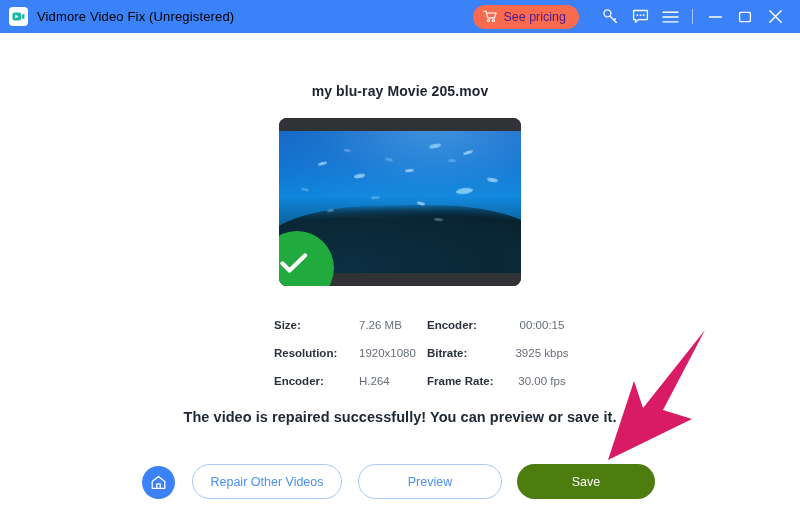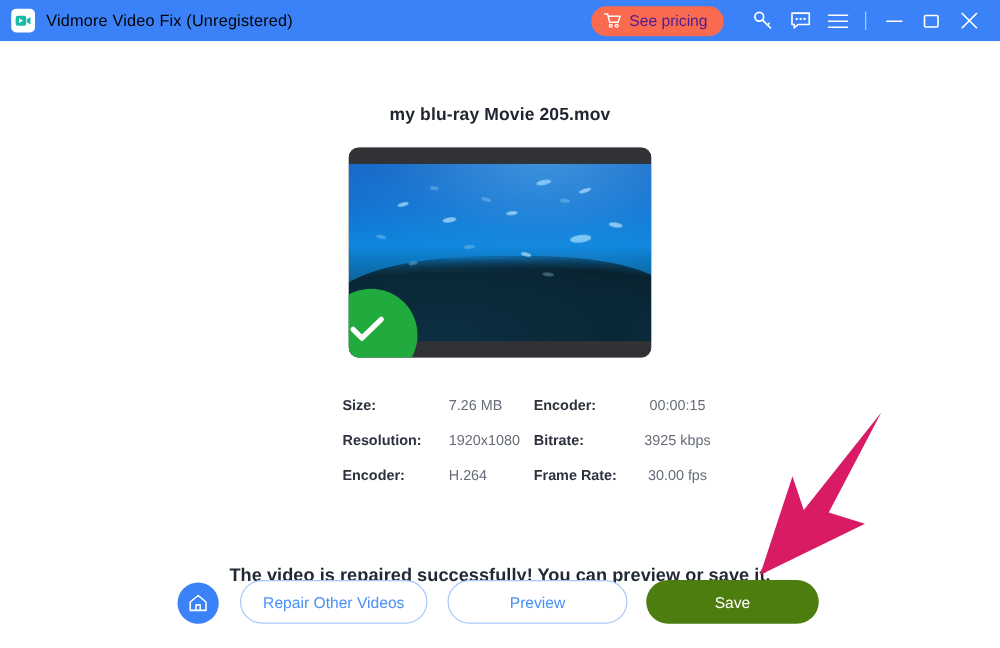--- a/index.html
+++ b/index.html
@@ -231,21 +231,20 @@
   .success-msg {
     position: absolute;
     left: 0;
     top: 376px;
     width: 800px;
     text-align: center;
     font-size: 14.5px;
     font-weight: bold;
     color: #222936;
     letter-spacing: 0.05px;
-    margin-top: 44px;
   }
 
   
   .footer {
     position: absolute;
     left: 0;
     top: 425px;
     width: 800px;
     height: 60px;
   }

